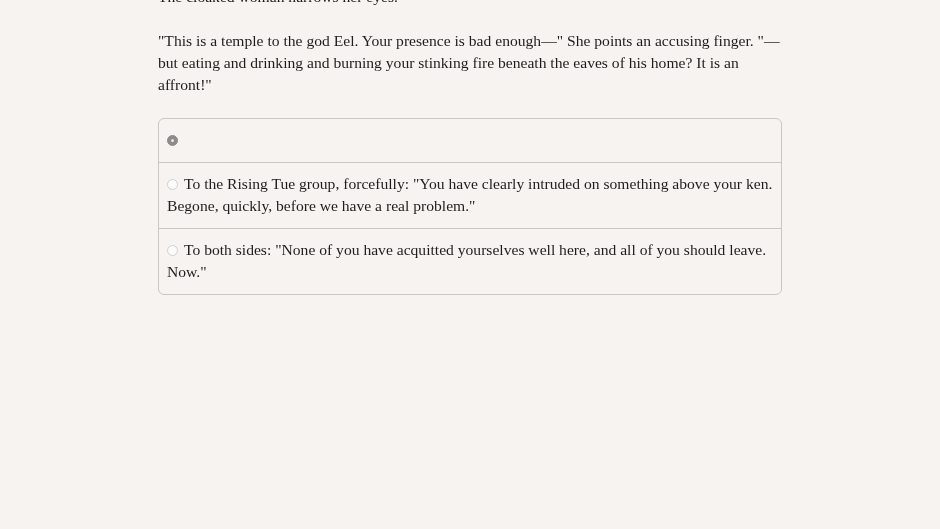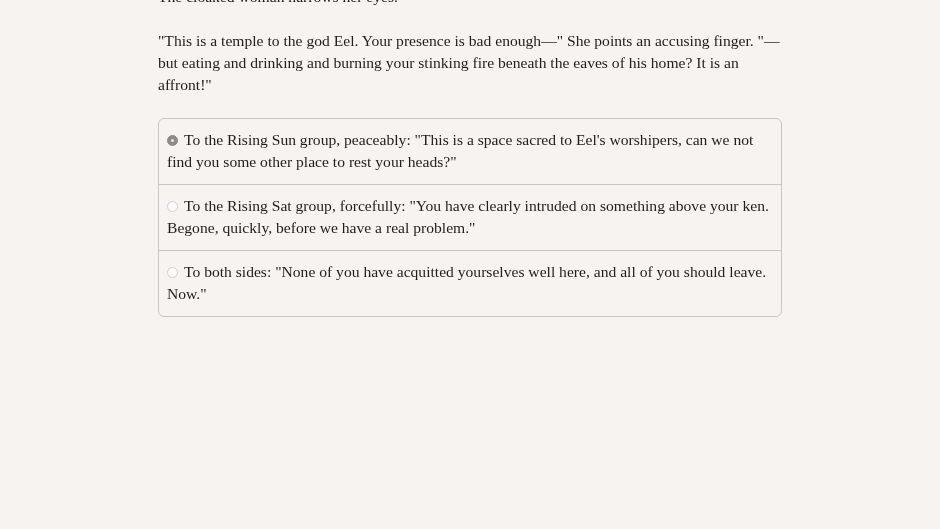--- a/index.html
+++ b/index.html
@@ -67,22 +67,22 @@
   </style>
 </head>
 <body>
 
 <div class="page">
   <p class="para cut">The cloaked woman narrows her eyes.</p>
   <p class="para">"This is a temple to the god Eel. Your presence is bad enough—" She points an accusing finger. "—but eating and drinking and burning your stinking fire beneath the eaves of his home? It is an affront!"</p>
 
   <div class="choices">
     <div class="choice">
-      <span class="radio checked"></span><span>To the Rising Sun group, peaceably: "This is a space sacred to Eel's worshipers, can we not find you some other place to rest your heads?"</span>
+      <span class="radio checked"></span>
     </div>
     <div class="choice">
-      <span class="radio"></span><span>To the Rising Sat group, forcefully: "You have clearly intruded on something above your ken. Begone, quickly, before we have a real problem."</span>
+      <span class="radio"></span><span>To the Rising Tue group, forcefully: "You have clearly intruded on something above your ken. Begone, quickly, before we have a real problem."</span>
     </div>
     <div class="choice">
       <span class="radio"></span><span>To both sides: "None of you have acquitted yourselves well here, and all of you should leave. Now."</span>
     </div>
   </div>
 </div>
 
 </body></html>

